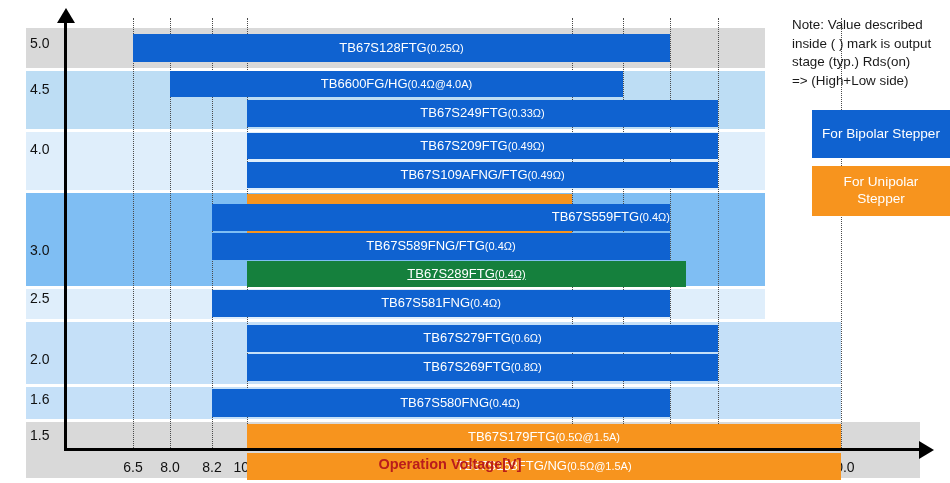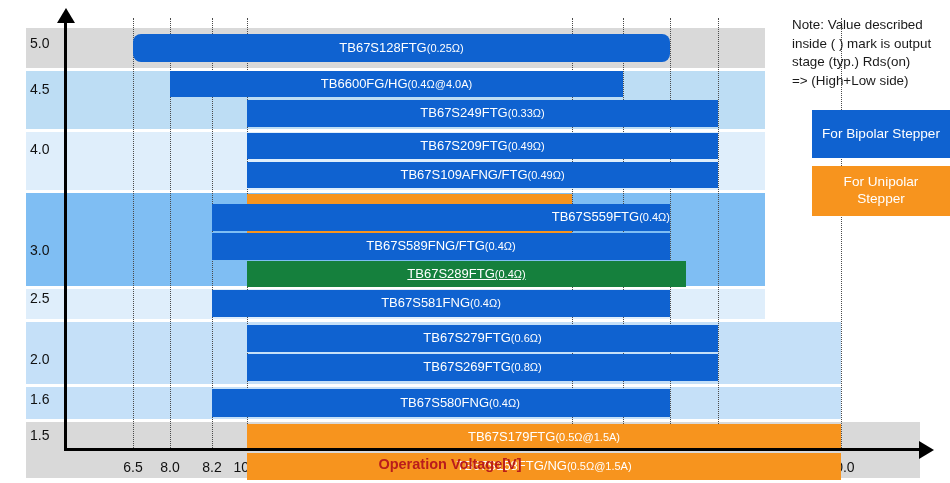--- a/index.html
+++ b/index.html
@@ -85,21 +85,21 @@
       <div class="gridline" style="left: 546px; height: 430px;"></div>
       <div class="xtick" style="left: 546px;">40.0</div>
       <div class="gridline" style="left: 597px; height: 430px;"></div>
       <div class="xtick" style="left: 597px;">42.0</div>
       <div class="gridline" style="left: 644px; height: 430px;"></div>
       <div class="xtick" style="left: 644px;">44.0</div>
       <div class="gridline" style="left: 692px; height: 430px;"></div>
       <div class="xtick" style="left: 692px;">47.0</div>
       <div class="gridline" style="left: 815px; height: 430px;"></div>
       <div class="xtick" style="left: 815px;">60.0</div>
-      <div class="bar" style="left: 107px; top: 34px; width: 537px; height: 28px; background: rgb(15, 98, 208); border-radius: 8px;">
+      <div class="bar" style="left: 107px; top: 34px; width: 537px; height: 28px; background: rgb(15, 98, 208);">
         <div class="t"><span>TB67S128FTG<small>(0.25Ω)</small></span></div>
       </div>
       <div class="bar" style="left: 144px; top: 71px; width: 453px; height: 26px; background: rgb(15, 98, 208);">
         <div class="t"><span>TB6600FG/HG<small>(0.4Ω@4.0A)</small></span></div>
       </div>
       <div class="bar" style="left: 221px; top: 100px; width: 471px; height: 27px; background: rgb(15, 98, 208);">
         <div class="t"><span>TB67S249FTG<small>(0.33Ω)</small></span></div>
       </div>
       <div class="bar" style="left: 221px; top: 133px; width: 471px; height: 26px; background: rgb(15, 98, 208);">
         <div class="t"><span>TB67S209FTG<small>(0.49Ω)</small></span></div>

